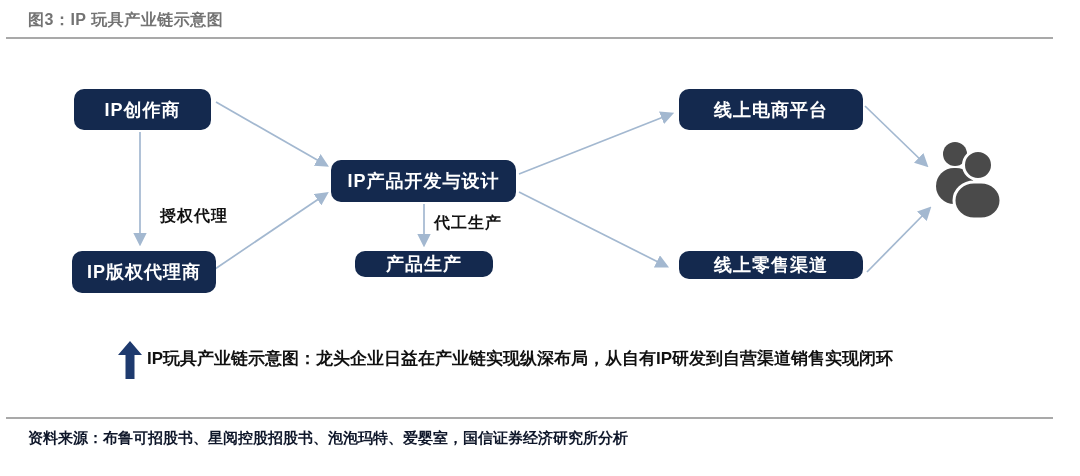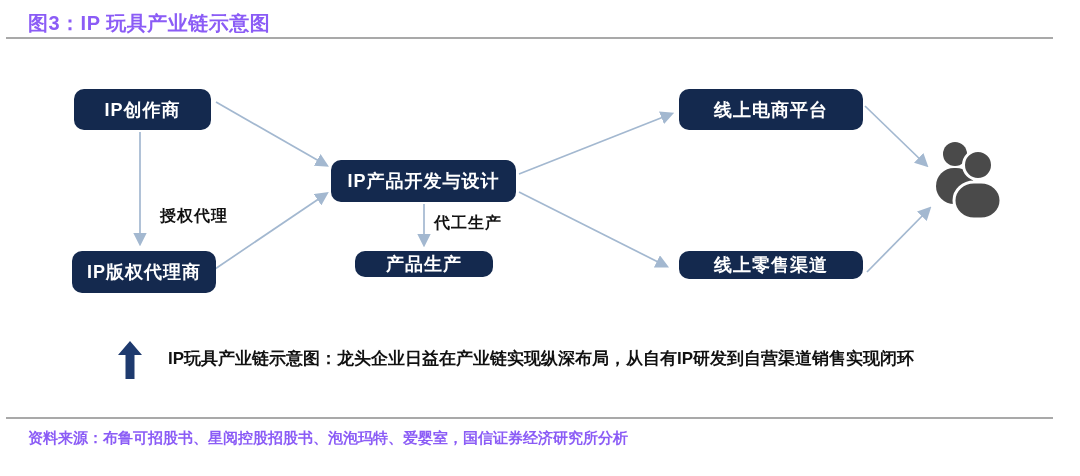--- a/index.html
+++ b/index.html
@@ -5,21 +5,21 @@
   html,body{margin:0;padding:0;background:#ffffff;}
   .page{
     position:relative;
     width:1080px;height:476px;
     background:#ffffff;
     font-family:"Liberation Sans","DejaVu Sans",sans-serif;
     overflow:hidden;
   }
   .fig-title{
     position:absolute;left:28px;top:10px;
-    font-size:20px;font-weight:bold;color:#8b5cf6;
+    font-size:16px;font-weight:bold;color:#737373;
     letter-spacing:0.5px;
   }
   .rule{
     position:absolute;left:6px;width:1047px;height:2px;
     background:#a9a9a9;
   }
   .rule.top{top:37px;}
   .rule.bottom{top:417px;}
 
   .node{
@@ -50,28 +50,28 @@
   .el-oem{left:434px;top:213px;}
 
   .consumers{position:absolute;left:930px;top:137px;width:78px;height:82px;}
 
   .caption-row{
     position:absolute;left:118px;top:340px;
     display:flex;align-items:flex-start;
   }
   .caption-icon{flex:0 0 auto;margin-top:1px;}
   .caption-text{
-    margin-left:26px;
+    margin-left:5px;
     font-size:17px;font-weight:bold;color:#111111;
     line-height:38px;
     white-space:nowrap;
   }
   .source-line{
     position:absolute;left:28px;top:429px;
-    font-size:15px;font-weight:bold;color:#8b5cf6;
+    font-size:15px;font-weight:bold;color:#0f172a;
   }
 </style>
 </head>
 <body>
 
 <div class="page">
 
   <div class="fig-title">图3：IP 玩具产业链示意图</div>
   <div class="rule top"></div>
 

